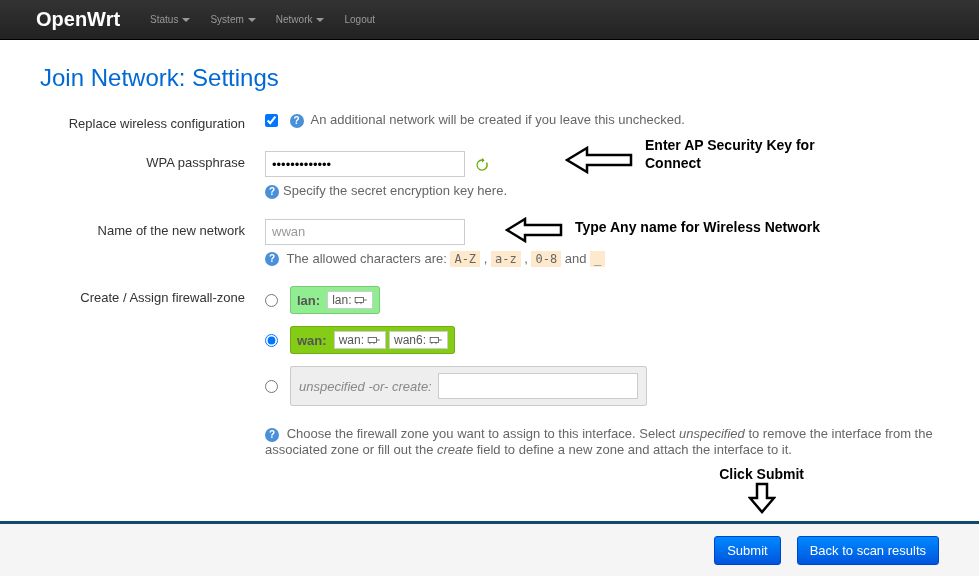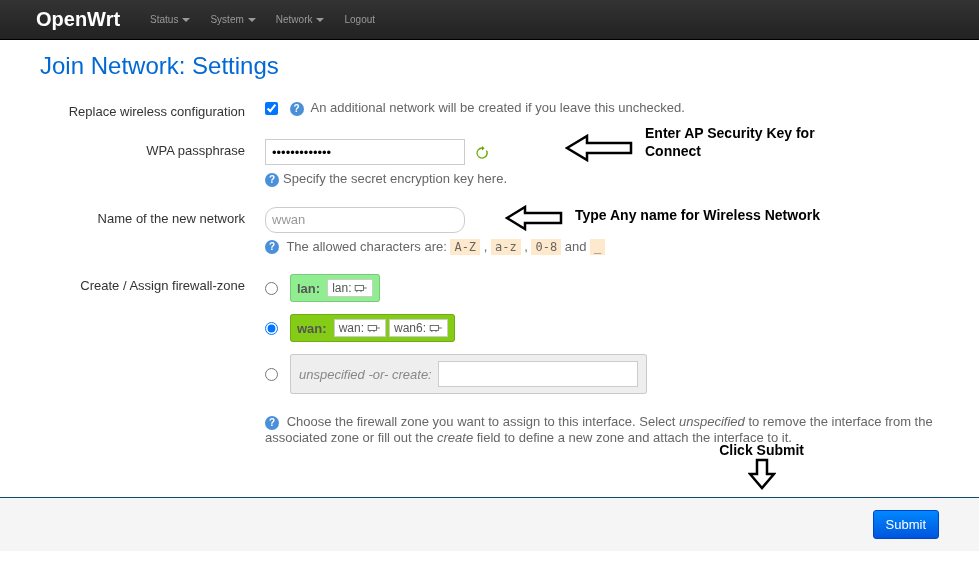--- a/index.html
+++ b/index.html
@@ -3,21 +3,21 @@
 <meta charset="utf-8">
 <style>
 * { margin: 0; padding: 0; box-sizing: border-box; }
 body { font-family: Arial, Helvetica, sans-serif; font-size: 13px; color: #555; background: #fff; width: 979px; }
 
 .navbar { background: linear-gradient(to bottom, #333, #222); height: 40px; display: flex; align-items: center; padding: 0 36px; border-bottom: 1px solid #000; }
 .brand { color: #fff; font-size: 20px; font-weight: bold; margin-right: 30px; }
 .nav-item { color: #999; font-size: 10px; margin-right: 20px; cursor: pointer; display: flex; align-items: center; gap: 4px; }
 .caret { width: 0; height: 0; border-left: 4px solid transparent; border-right: 4px solid transparent; border-top: 4px solid #999; display: inline-block; }
 
-.page { padding: 12px 40px; }
+.page { padding: 24px 40px; }
 h2 { color: #0069d6; font-size: 24px; font-weight: normal; margin-bottom: 20px; }
 
 .field-row { display: flex; margin-bottom: 20px; align-items: flex-start; }
 .field-label { width: 225px; text-align: right; padding-right: 20px; padding-top: 4px; color: #333; }
 .field-content { flex: 1; position: relative; }
 
 input[type="text"], input[type="password"] { border: 1px solid #ccc; padding: 4px 6px; font-size: 13px; width: 200px; height: 26px; }
 input[type="checkbox"] { margin-right: 8px; vertical-align: middle; }
 input[type="radio"] { margin-right: 12px; vertical-align: middle; }
 
@@ -35,21 +35,21 @@
 .zone-box.wan { background: #84cc16; }
 .zone-box.unspec { background: #eee; color: #888; font-style: italic; padding: 6px 8px; }
 .zone-label { font-weight: bold; margin-right: 4px; }
 .zone-iface { background: #fff; border: 1px solid #ccc; padding: 1px 4px; margin-left: 3px; font-size: 12px; display: inline-flex; align-items: center; gap: 3px; }
 .zone-iface svg { width: 14px; height: 10px; }
 .zone-create-input { border: 1px solid #ccc; width: 80px; height: 22px; margin-left: 6px; }
 
 .annotation { position: absolute; font-weight: bold; color: #000; font-size: 14px; }
 .arrow-left { position: absolute; }
 
-.footer-bar { background: #f5f5f5; border-top: 1px solid #0c4a6e; padding: 12px 40px; display: flex; justify-content: flex-end; gap: 16px; margin-top: 20px; }
+.footer-bar { background: #f5f5f5; border-top: 3px solid #0c4a6e; padding: 12px 40px; display: flex; justify-content: flex-end; gap: 16px; margin-top: 20px; }
 .btn { padding: 6px 12px; border: 1px solid #0044cc; background: linear-gradient(to bottom, #0088ff, #0055dd); color: #fff; font-size: 13px; cursor: pointer; border-radius: 3px; }
 </style>
 </head>
 <body>
 
 <div class="navbar">
   <div class="brand">OpenWrt</div>
   <div class="nav-item">
       <span>Status</span>
       <span class="caret"></span>
@@ -94,21 +94,21 @@
           </svg>
       </span>
       <span class="annotation" style="left:380px; top:-15px; width:200px; line-height:1.3;">Enter AP Security Key for Connect</span>
       <div class="help-text"><span class="help-icon">?</span><span>Specify the secret encryption key here.</span></div>
     </div>
   </div>
 
   <div class="field-row">
     <div class="field-label">Name of the new network</div>
     <div class="field-content">
-      <input type="text" style="color: rgb(153, 153, 153); border-radius: 11px;" value="wwan">
+      <input type="text" style="color: rgb(153, 153, 153);" value="wwan">
       <span class="arrow-left" style="left:240px; top:-2px;">
         <svg width="60" height="26">
             <path d="M2 13 L20 2 L20 8 L56 8 L56 18 L20 18 L20 24 Z" fill="none" stroke="#000" stroke-width="2.5"></path>
           </svg>
       </span>
       <span class="annotation" style="left:310px; top:0px;">Type Any name for Wireless  Network</span>
       <div class="help-text">
         <span class="help-icon">?</span>
         <span>The allowed characters are: </span>
         <span class="code">A-Z</span> ,
@@ -175,13 +175,14 @@
   <div style="position:absolute; right:175px; top:-35px; text-align:center;">
     <div class="annotation" style="position:static;">Click Submit</div>
     <svg width="28" height="32">
         <path d="M9 2 L19 2 L19 16 L26 16 L14 30 L2 16 L9 16 Z" fill="none" stroke="#000" stroke-width="2.5"></path>
       </svg>
   </div>
 </div>
 
 <div class="footer-bar">
   <button class="btn">Submit</button>
+  <button class="btn">Back to scan results</button>
 </div>
 
 </body></html>

